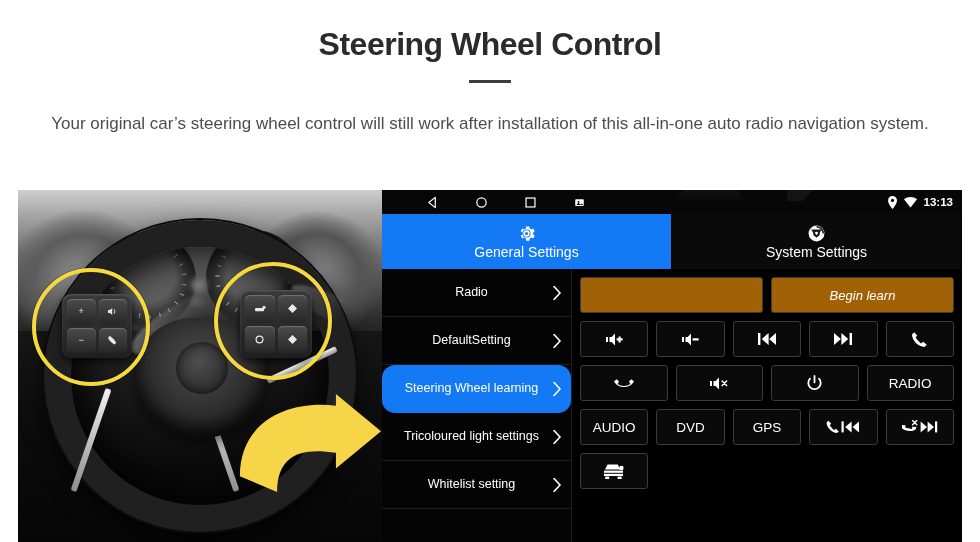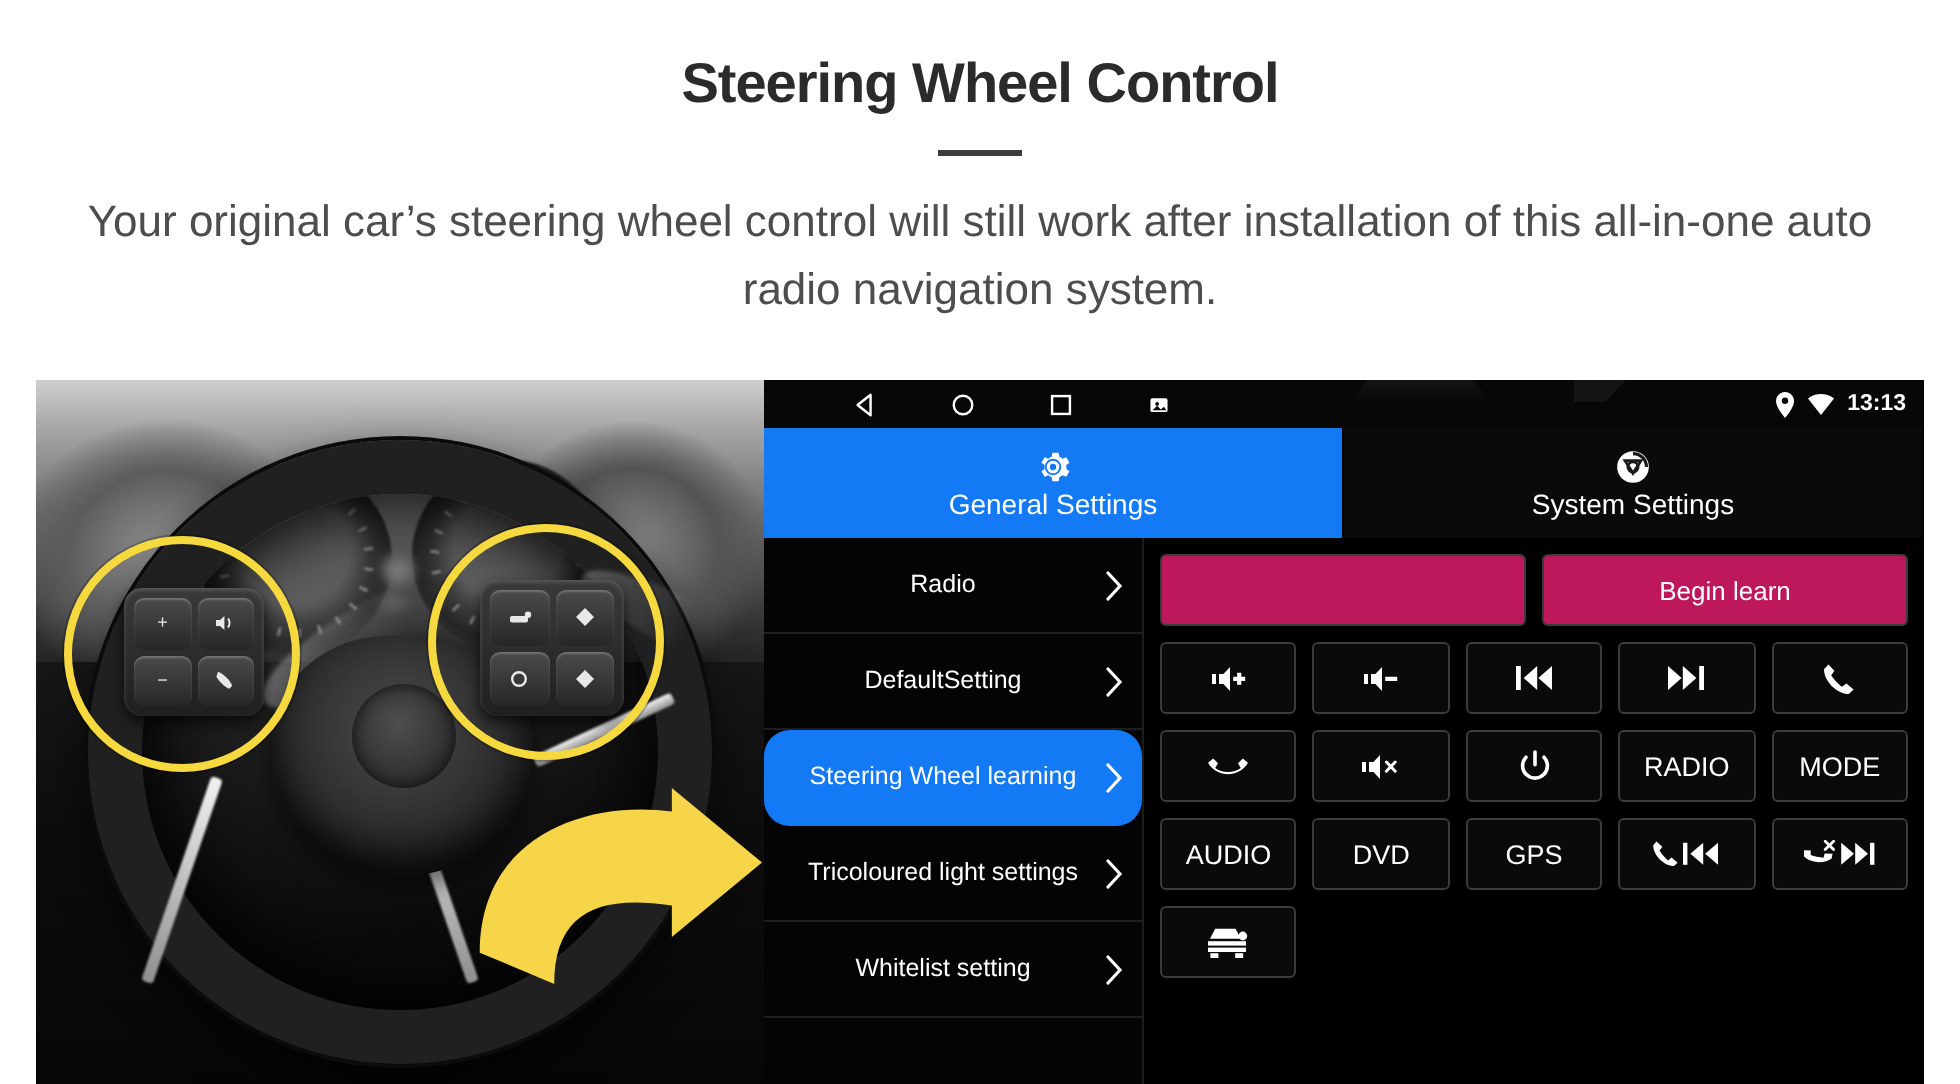--- a/index.html
+++ b/index.html
@@ -7,30 +7,30 @@
   body {
     background:#ffffff;
     font-family:"Liberation Sans", sans-serif;
     -webkit-font-smoothing:antialiased;
   }
   .page { position:relative; width:980px; height:542px; background:#fff; }
 
   
   .header { padding-top:26px; text-align:center; }
   .page-title {
-    font-size:28px; font-weight:bold; color:#2b2b2b;
+    font-size:32px; font-weight:bold; color:#2b2b2b;
     letter-spacing:-0.5px; line-height:1.15;
   }
   .title-rule {
     width:42px; height:3px; background:#3d3d3d;
     margin:17px auto 0;
   }
   .subtitle {
-    margin:16px auto 0; width:906px;
-    font-size:22px; line-height:1.55; color:#4d4d4d;
+    margin:28px auto 0; width:906px;
+    font-size:17px; line-height:1.55; color:#4d4d4d;
     text-align:center;
   }
 
   
   .media {
     position:absolute; left:18px; top:190px;
     width:944px; height:352px;
     display:flex; overflow:hidden; background:#000;
   }
 
@@ -192,23 +192,24 @@
   .menu-item.active { background:#1479F5; border-bottom-color:#1479F5;border-radius:13px; }
   .menu-item .chev {
     position:absolute; right:9px; top:50%; transform:translateY(-50%);
     width:9px; height:15px;
   }
 
   .panel { flex:1; padding:8px 8px 0 8px; background:#000; }
   .row { display:flex; gap:8px; margin-bottom:8px; }
   .fld {
     flex:1; height:36px; border:1px solid #3b3b3b; border-radius:3px;
-    background:#be185d; color:#fff; font-size:13px;
+    background:#a16207; color:#fff; font-size:13px;
     display:flex; align-items:center; justify-content:center;
     cursor:pointer;
+    font-style:italic;
   }
   .gbtn {
     flex:1; height:36px; border:1px solid #3b3b3b; border-radius:3px;
     background:#0a0a0a; color:#fff;
     display:flex; align-items:center; justify-content:center; gap:2px;
     font-size:13.5px; cursor:pointer; overflow:hidden;
   }
   .gbtn.ghost { visibility:hidden; }
   .gbtn svg { display:block; }
 </style>
@@ -444,21 +445,20 @@
                 <path d="M12.2 5l4.4 4.6M16.6 5l-4.4 4.6" stroke="#fff" stroke-width="1.5" stroke-linecap="round"></path>
               </svg>
             </div>
             <div class="gbtn">
               <svg width="17" height="17" viewBox="0 0 17 17" aria-hidden="true">
                 <path d="M4 3.6a6.2 6.2 0 109 0" fill="none" stroke="#fff" stroke-width="1.8" stroke-linecap="round"></path>
                 <path d="M8.5 1v6.4" stroke="#fff" stroke-width="1.8" stroke-linecap="round"></path>
               </svg>
             </div>
             <div class="gbtn">RADIO</div>
-            <div class="gbtn">MODE</div>
           </div>
 
           <div class="row">
             <div class="gbtn">AUDIO</div>
             <div class="gbtn">DVD</div>
             <div class="gbtn">GPS</div>
             <div class="gbtn">
               <svg width="34" height="14" viewBox="0 0 34 14" aria-hidden="true">
                 <path d="M2.2 0.8 0.6 2.6c0 5 5.4 10.4 10.4 10.4l1.8-1.6-3-2.6-1.8 1.4C6.6 8.8 4.6 6.8 3.8 5.2l1.4-1.8z" fill="#fff"></path>
                 <rect x="15.5" y="1.4" width="2.2" height="11" fill="#fff"></rect>

